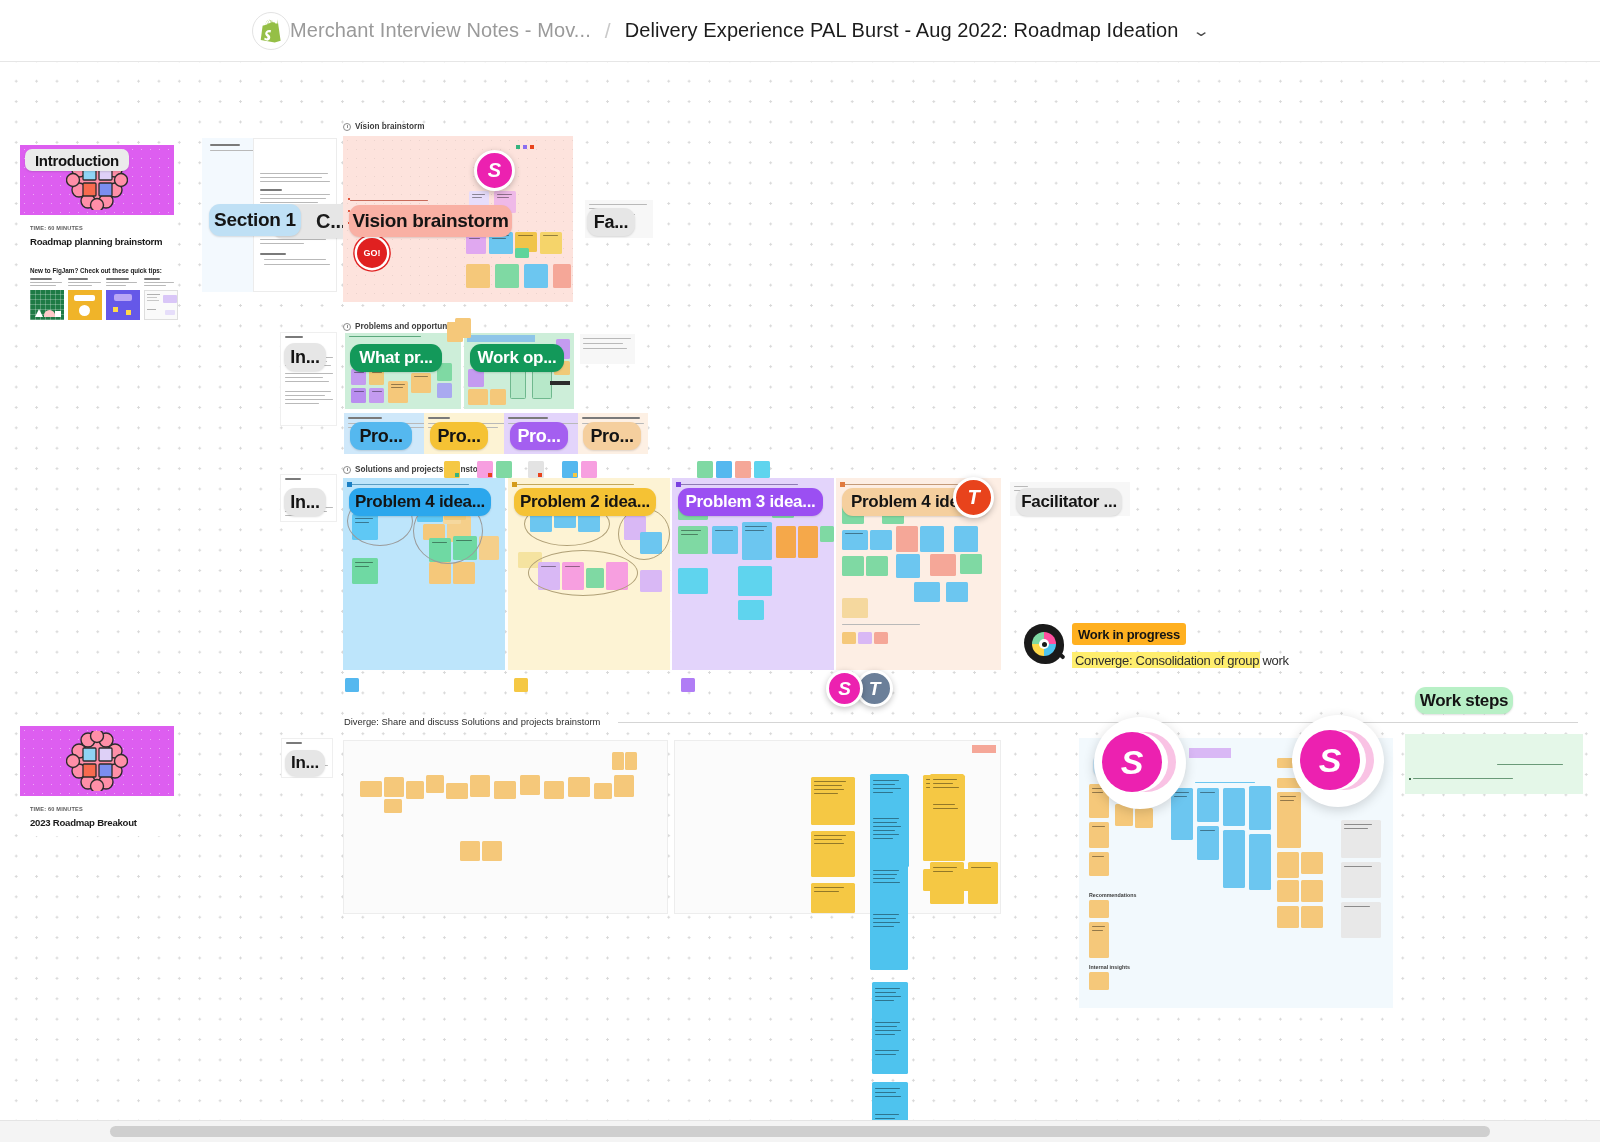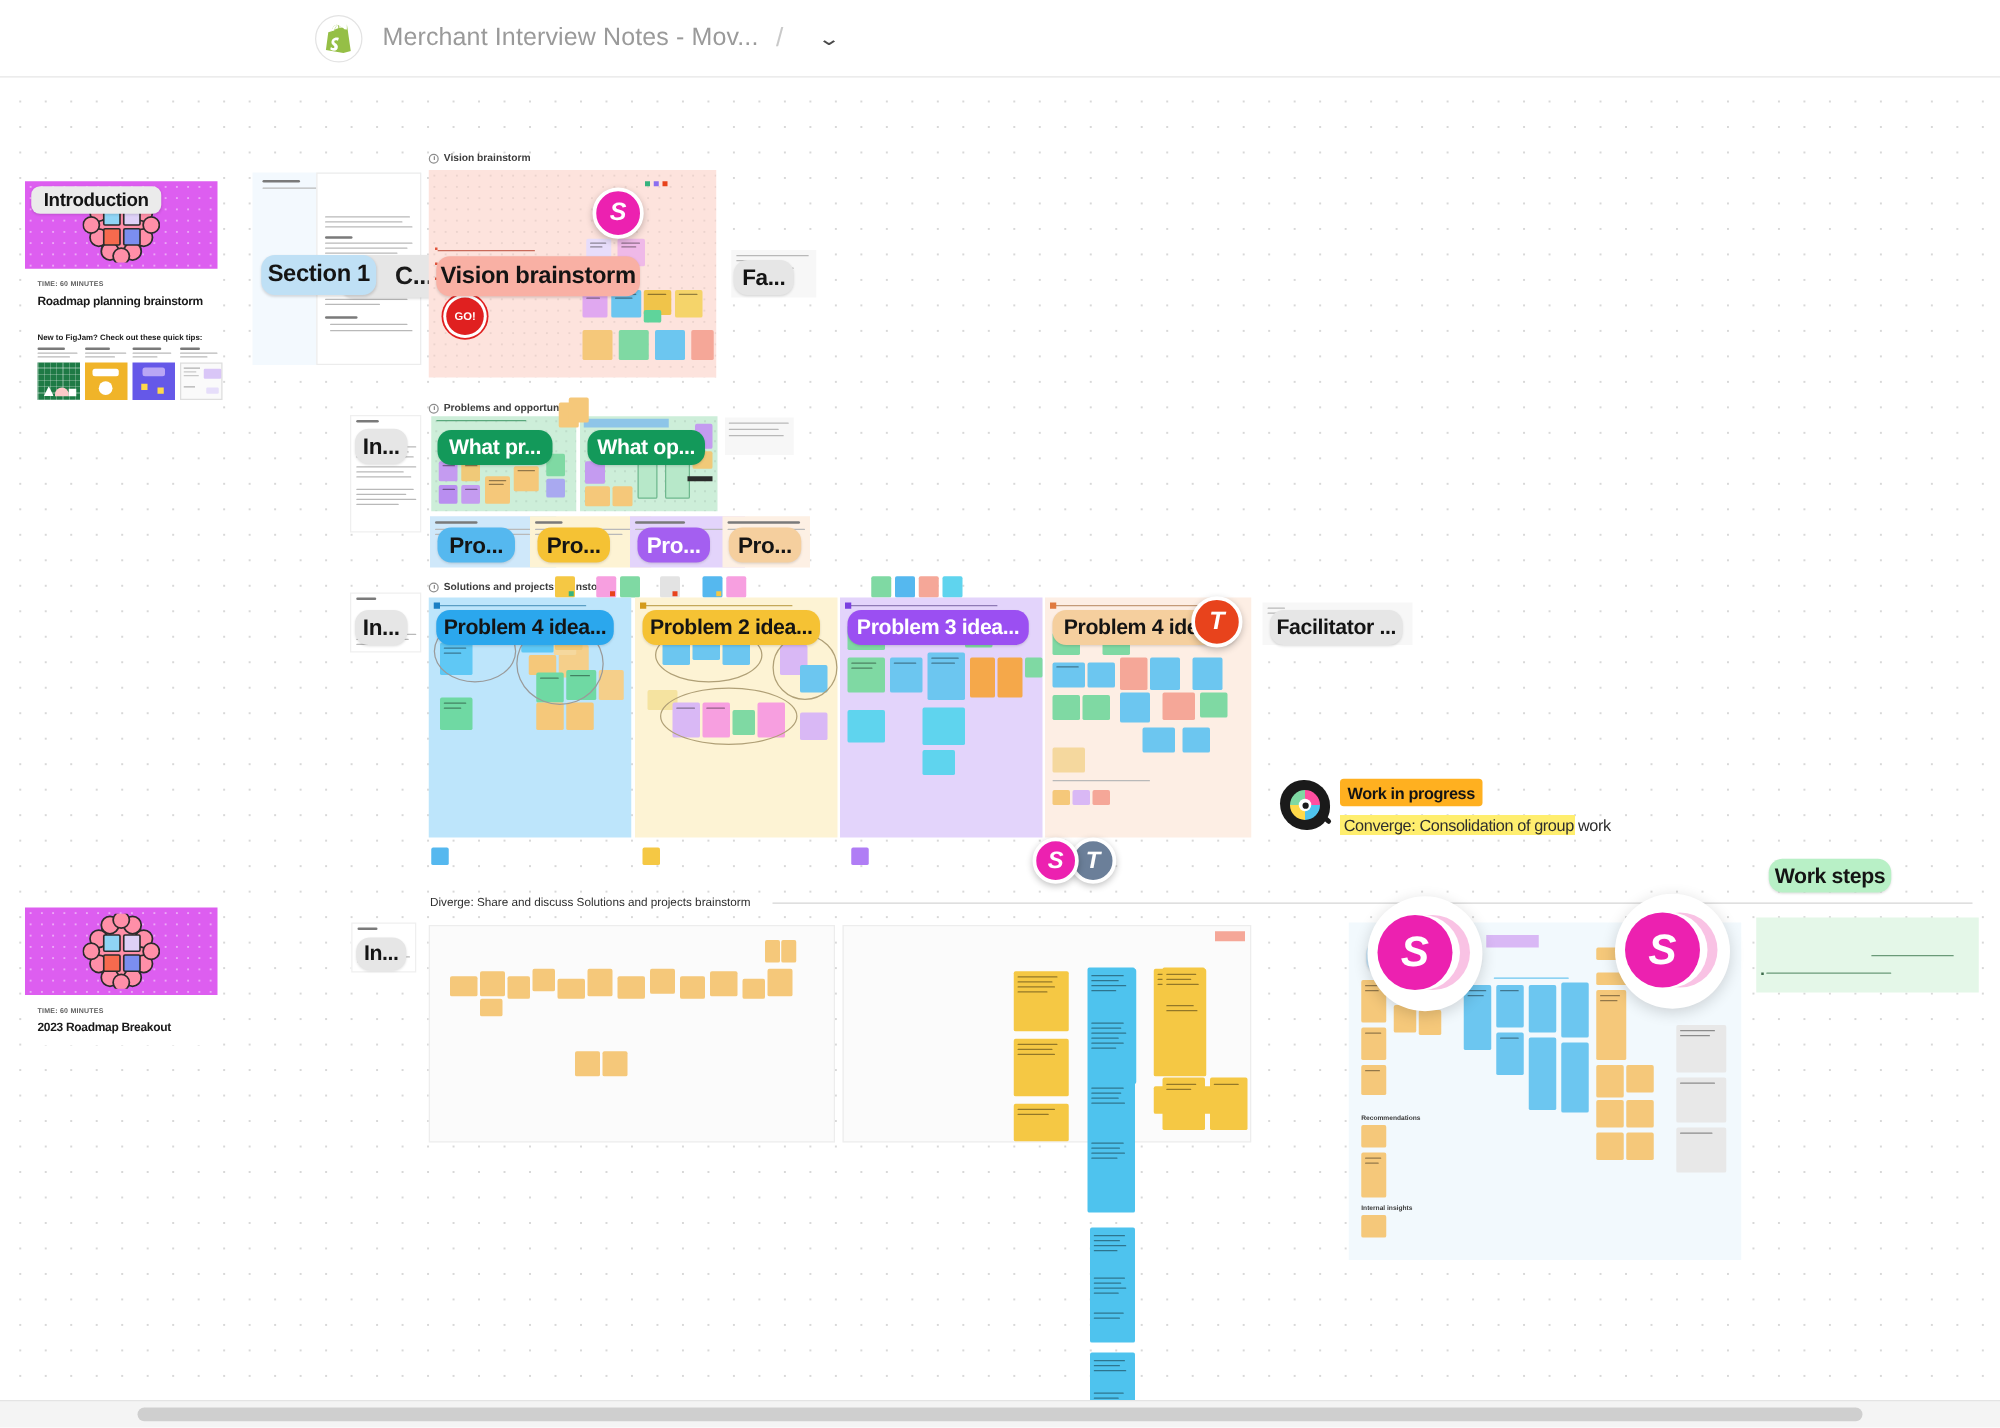--- a/index.html
+++ b/index.html
@@ -15,21 +15,21 @@
     background: #ffffff; border-bottom: 1px solid #e6e6e6;
     display: flex; align-items: center; z-index: 200;
   }
   #logo-wrap {
     margin-left: 252px; width: 38px; height: 38px; border-radius: 50%;
     border: 1px solid #e3e3e3; background:#fff;
     display: flex; align-items: center; justify-content: center;
   }
   #logo-wrap svg { width: 22px; height: 24px; display:block; }
   .bc-parent {
-    margin-left: 16px; font-size: 20px; color: #9a9a9a; font-weight: 400;
+    margin-left: 0; font-size: 20px; color: #9a9a9a; font-weight: 400;
     white-space: nowrap; letter-spacing: .1px;
   }
   .bc-sep { margin: 0 14px; font-size: 21px; color: #c9c9c9; }
   .bc-current {
     font-size: 20px; color: #1c1c1c; font-weight: 400; white-space: nowrap;
     letter-spacing: .1px;
   }
   #title-chevron {
     margin-left: 16px; color: #4a4a4a; font-size: 15px;
     display: inline-block; transform: scaleX(1.5);
@@ -127,20 +127,21 @@
     <svg viewBox="0 0 48 54" xmlns="http://www.w3.org/2000/svg">
       <path d="M37.6 9.7c-.2-.2-.5-.3-.8-.3l-3.6-.3-2.7-2.7c-.3-.3-.8-.2-1-.1 0 0-.5.2-1.4.4-.2-.6-.4-1.2-.8-1.8-1-1.9-2.5-2.9-4.3-2.9h-.4c-.1-.1-.1-.1-.2-.2-.8-.8-1.8-1.2-3-1.2-2.4.1-4.7 1.8-6.6 4.8-1.3 2.1-2.3 4.8-2.6 6.9l-4.6 1.4c-1.4.4-1.4.5-1.6 1.8C3.8 16.6 0 46.2 0 46.2l31.3 5.4 13.6-3.4c-.1 0-7.1-48.1-7.3-48.5z" fill="#95BF46" transform="translate(1,1)"></path>
       <path d="M28.2 6.7c-.9.3-1.9.6-3 .9 0-1.6-.2-3.8-.9-5.7 2.3.4 3.5 3.1 3.9 4.8z" fill="#fff"></path>
       <path d="M23.3 8.2c-2 .6-4.2 1.3-6.4 2 .6-2.4 1.8-4.7 3.2-6.3.5-.6 1.3-1.2 2.2-1.6.8 1.9 1 4.5 1 5.9z" fill="#fff"></path>
       <path d="M20.2 1.6c.7 0 1.3.2 1.8.5-.8.4-1.6 1.1-2.3 1.9-1.8 2-3.2 5-3.8 8l-5.3 1.6c1-4.9 5.2-11.8 9.6-12z" fill="#fff"></path>
       <path d="M24.4 25.4l-1.8 5.4s-1.6-.9-3.6-.9c-2.9 0-3 1.8-3 2.3 0 2.5 6.4 3.4 6.4 9.1 0 4.5-2.8 7.4-6.7 7.4-4.6 0-7-2.9-7-2.9l1.2-4.1s2.4 2.1 4.4 2.1c1.3 0 1.9-1.1 1.9-1.9 0-3.2-5.3-3.4-5.3-8.6 0-4.4 3.2-8.7 9.6-8.7 2.5 0 3.9.7 3.9.8z" fill="#fff"></path>
     </svg>
   </div>
   <div class="bc-parent">Merchant Interview Notes - Mov...</div>
   <div class="bc-sep">/</div>
+  <div class="bc-current">Delivery Experience PAL Burst - Aug 2022: Roadmap Ideation</div>
   <div id="title-chevron">⌄</div>
 </div>
 
 <div id="canvas">
 
   <div class="frame" style="left:20px; top:83px; width:154px; height:198px;text-decoration:underline;">
     <div class="brain-wrap" style="left:0; top:0; width:154px; height:70px; background:#dd5ef0;
                 background-image: radial-gradient(circle, rgba(255,255,255,.45) .7px, transparent .8px);
                 background-size: 9px 9px;">
       <svg width="62" height="60" viewBox="0 0 62 60">
@@ -394,21 +395,21 @@
     <div style="position:absolute;left:3px;top:2px;width:68px;height:7px;background:#8ec5e8"></div>
     <div class="sticky" style="left:4px; top:36px; width:16px; height:18px; background:#c49bf0;"></div>
     <div class="sticky" style="left:4px; top:56px; width:20px; height:16px; background:#f5c87a;"></div>
     <div class="sticky" style="left:26px; top:56px; width:16px; height:16px; background:#f5c87a;"></div>
     <div class="sticky" style="left:46px; top:32px; width:16px; height:34px; background:#b7e8c9; border:.7px solid #6fb88e;"></div>
     <div class="sticky" style="left:68px; top:32px; width:20px; height:34px; background:#b7e8c9; border:.7px solid #6fb88e;"></div>
     <div class="sticky" style="left:90px; top:28px; width:16px; height:14px; background:#f0c978;"></div>
     <div style="position:absolute;left:86px;top:48px;width:20px;height:4px;background:#2b2b2b"></div>
     <div class="sticky" style="left:92px; top:6px; width:14px; height:20px; background:#c49bf0;"></div>
   </div>
-  <div class="pill" style="left:470px; top:282px; width:94px; height:28px; background:#13995a; color:#ffffff; font-size:17px;">What op...</div>
+  <div class="pill" style="left:470px; top:282px; width:94px; height:28px; background:#13995a; color:#ffffff; font-size:17px;">Work op...</div>
 
   <div class="frame" style="left:580px; top:272px; width:55px; height:30px; background:#f7f7f7;">
     <div class="tl" style="left:3px; top:4px; width:48px;"></div>
     <div class="tl" style="left:3px; top:9px; width:40px;"></div>
     <div class="tl" style="left:3px; top:14px; width:44px;"></div>
   </div>
 
   <div class="sticky" style="left:447px; top:260px; width:16px; height:20px; background:#f5c87a;"></div>
   <div class="sticky" style="left:455px; top:256px; width:16px; height:20px; background:#f5c87a;"></div>
 

